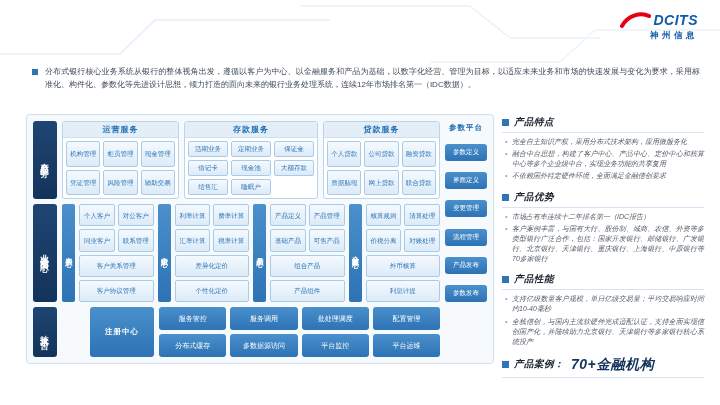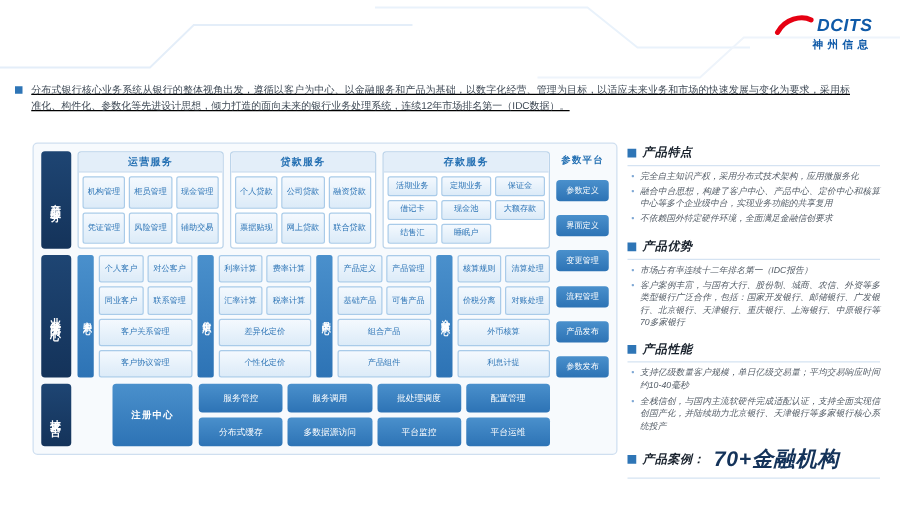--- a/index.html
+++ b/index.html
@@ -15,21 +15,21 @@
   .deco-svg { position:absolute; top:0; left:0; pointer-events:none; }
 
   
   .logo { position:absolute; right:22px; top:11px; text-align:right; }
   .logo-row { display:flex; align-items:center; gap:3px; justify-content:flex-end; }
   .logo-text { font-style:italic; font-weight:bold; font-size:14px; color:#0f5aa8; letter-spacing:.5px; }
   .logo-sub { font-size:8.5px; color:#0f5aa8; letter-spacing:3.5px; margin-top:1px; font-weight:bold; }
 
   
   .title { position:absolute; left:28px; top:26px; font-size:15px; font-weight:bold; color:#1d2f4e; letter-spacing:1.5px; }
-  .intro { position:absolute; left:12px; top:66px; width:668px; display:flex; gap:7px;text-decoration:underline; }
+  .intro { position:absolute; left:32px; top:66px; width:668px; display:flex; gap:7px; }
   .intro-sq { flex:none; width:6px; height:6px; background:#2e75b6; margin-top:3px; }
   .intro-text { font-size:8px; color:#3f4a56; line-height:1.62; text-align:justify; }
 
   
   .main { position:absolute; left:26px; top:114px; right:16px; height:250px; display:flex; gap:8px; }
 
   
   .diagram {
     flex:none; width:468px; height:100%;
     background:#f7fafd; border:1px solid #cfdff0; border-radius:4px; padding:6px;
@@ -83,21 +83,21 @@
 
   
   .rpanel { flex:1; display:flex; flex-direction:column; padding-top:2px; }
   .sect { margin-bottom:7px;font-style:italic; }
   .sect-h { display:flex; align-items:center; gap:5px; padding-bottom:3px; border-bottom:1px solid #d5e3f2; margin-bottom:4px; }
   .sq { flex:none; width:7px; height:7px; background:#2e75b6; }
   .sect-title { font-weight:bold; font-size:9.5px; color:#17202b; letter-spacing:.5px; }
   .sect-body { padding-left:2px; }
   .bullet { position:relative; padding-left:8px; font-size:7px; color:#555e68; line-height:1.45; margin-bottom:2px; text-align:justify; }
   .bullet::before { content:"•"; position:absolute; left:1px; top:0; color:#7da7d4; }
-  .case-value { font-weight:bold; font-size:17px; color:#14335a; margin-left:2px; letter-spacing:.5px; }
+  .case-value { font-weight:bold; font-size:14px; color:#14335a; margin-left:2px; letter-spacing:.5px; }
 </style>
 </head>
 <body>
 
 <div class="slide">
 
   <svg class="deco-svg" width="720" height="70" viewBox="0 0 720 70">
     <polyline points="-10,54 120,54 155,20 330,20" stroke="#e4eef9" stroke-width="1.5" fill="none"></polyline>
     <polyline points="300,6 470,6 510,38 600,38" stroke="#e9f2fb" stroke-width="1.5" fill="none"></polyline>
     <polyline points="430,62 560,62 595,30 720,30" stroke="#eef4fb" stroke-width="1.5" fill="none"></polyline>
@@ -129,46 +129,46 @@
       <div class="band-top">
         <div class="tgroup">
           <div class="tgroup-header">运营服务</div>
           <div class="tgroup-items">
               <div class="item">机构管理</div>
               <div class="item">柜员管理</div>
               <div class="item">现金管理</div>
               <div class="item">凭证管理</div>
               <div class="item">风险管理</div>
               <div class="item">辅助交易</div>
-            </div>
-        </div>
-        <div class="tgroup">
-          <div class="tgroup-header">贷款服务</div>
-          <div class="tgroup-items">
-              <div class="item">个人贷款</div>
-              <div class="item">公司贷款</div>
-              <div class="item">融资贷款</div>
-              <div class="item">票据贴现</div>
-              <div class="item">网上贷款</div>
-              <div class="item">联合贷款</div>
             </div>
         </div>
         <div class="tgroup wide-g">
           <div class="tgroup-header">存款服务</div>
           <div class="tgroup-items">
               <div class="item">活期业务</div>
               <div class="item">定期业务</div>
               <div class="item">保证金</div>
               <div class="item">借记卡</div>
               <div class="item">现金池</div>
               <div class="item">大额存款</div>
               <div class="item">结售汇</div>
               <div class="item">睡眠户</div>
             </div>
         </div>
+        <div class="tgroup">
+          <div class="tgroup-header">贷款服务</div>
+          <div class="tgroup-items">
+              <div class="item">个人贷款</div>
+              <div class="item">公司贷款</div>
+              <div class="item">融资贷款</div>
+              <div class="item">票据贴现</div>
+              <div class="item">网上贷款</div>
+              <div class="item">联合贷款</div>
+            </div>
+        </div>
       </div>
 
       <div class="band-mid">
         <div class="mtab">客户中心</div>
         <div class="mgroup">
             <div class="item">个人客户</div>
             <div class="item">对公客户</div>
             <div class="item">同业客户</div>
             <div class="item">联系管理</div>
             <div class="item wide">客户关系管理</div>

